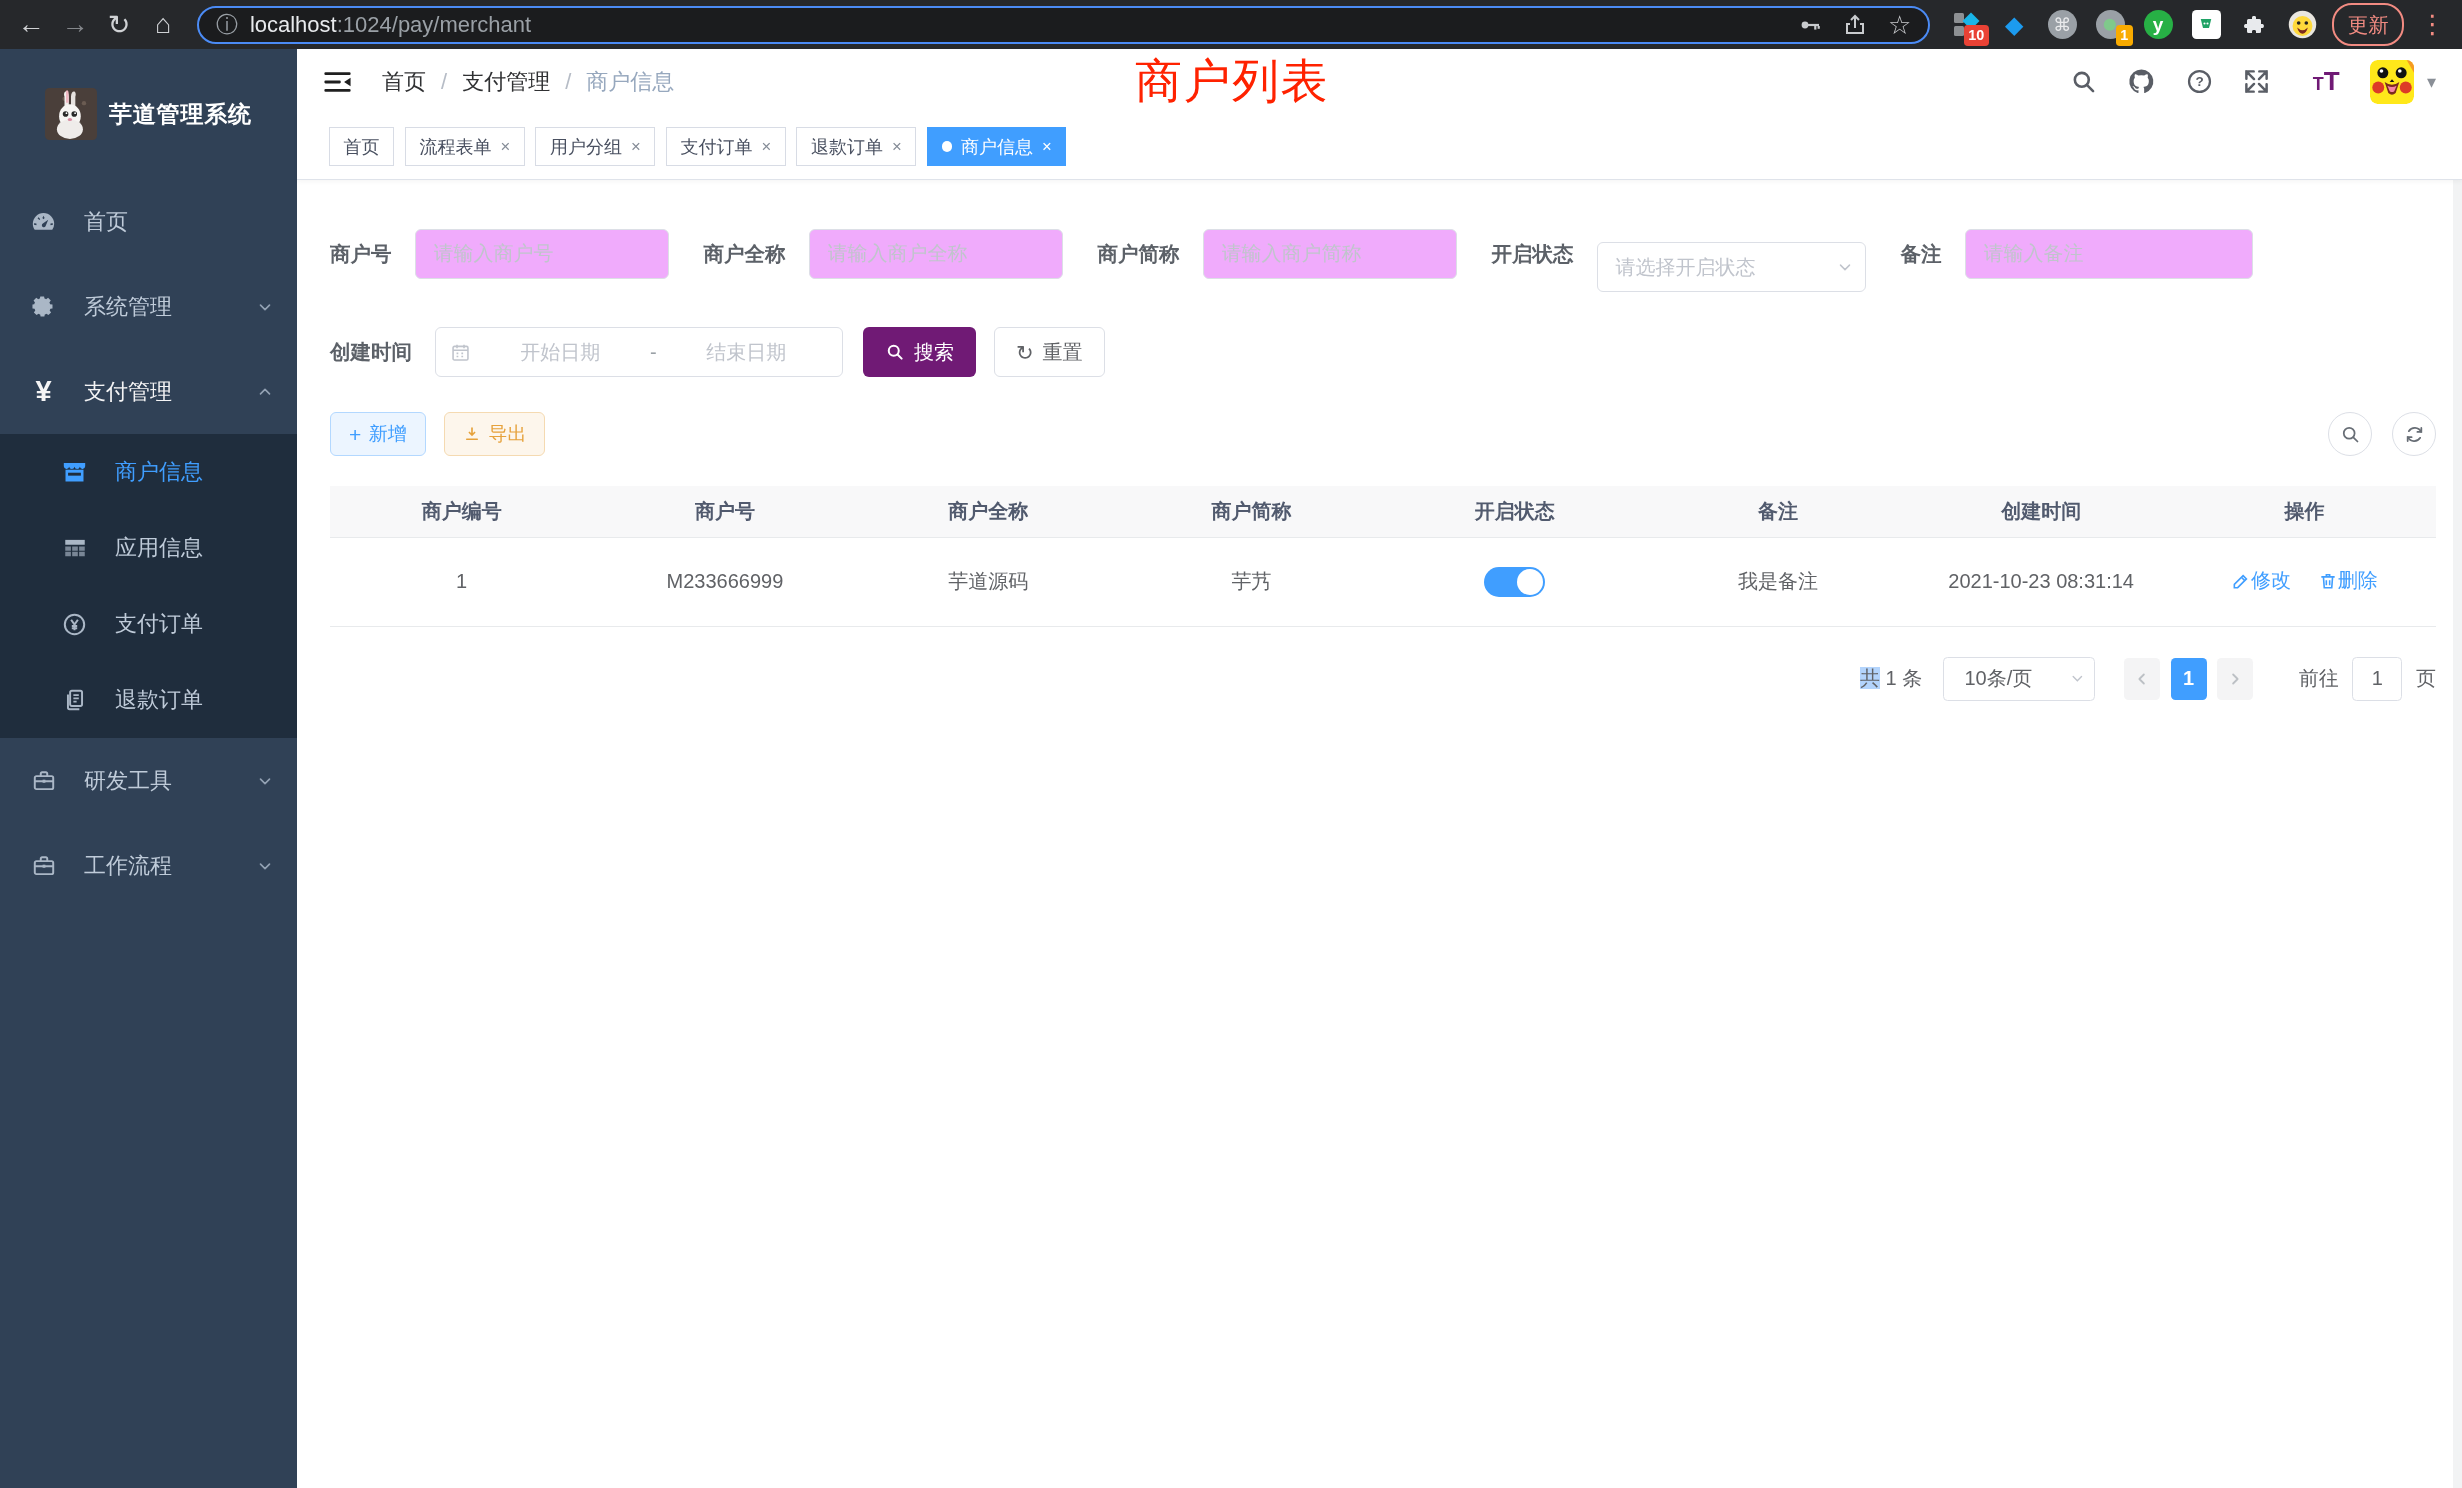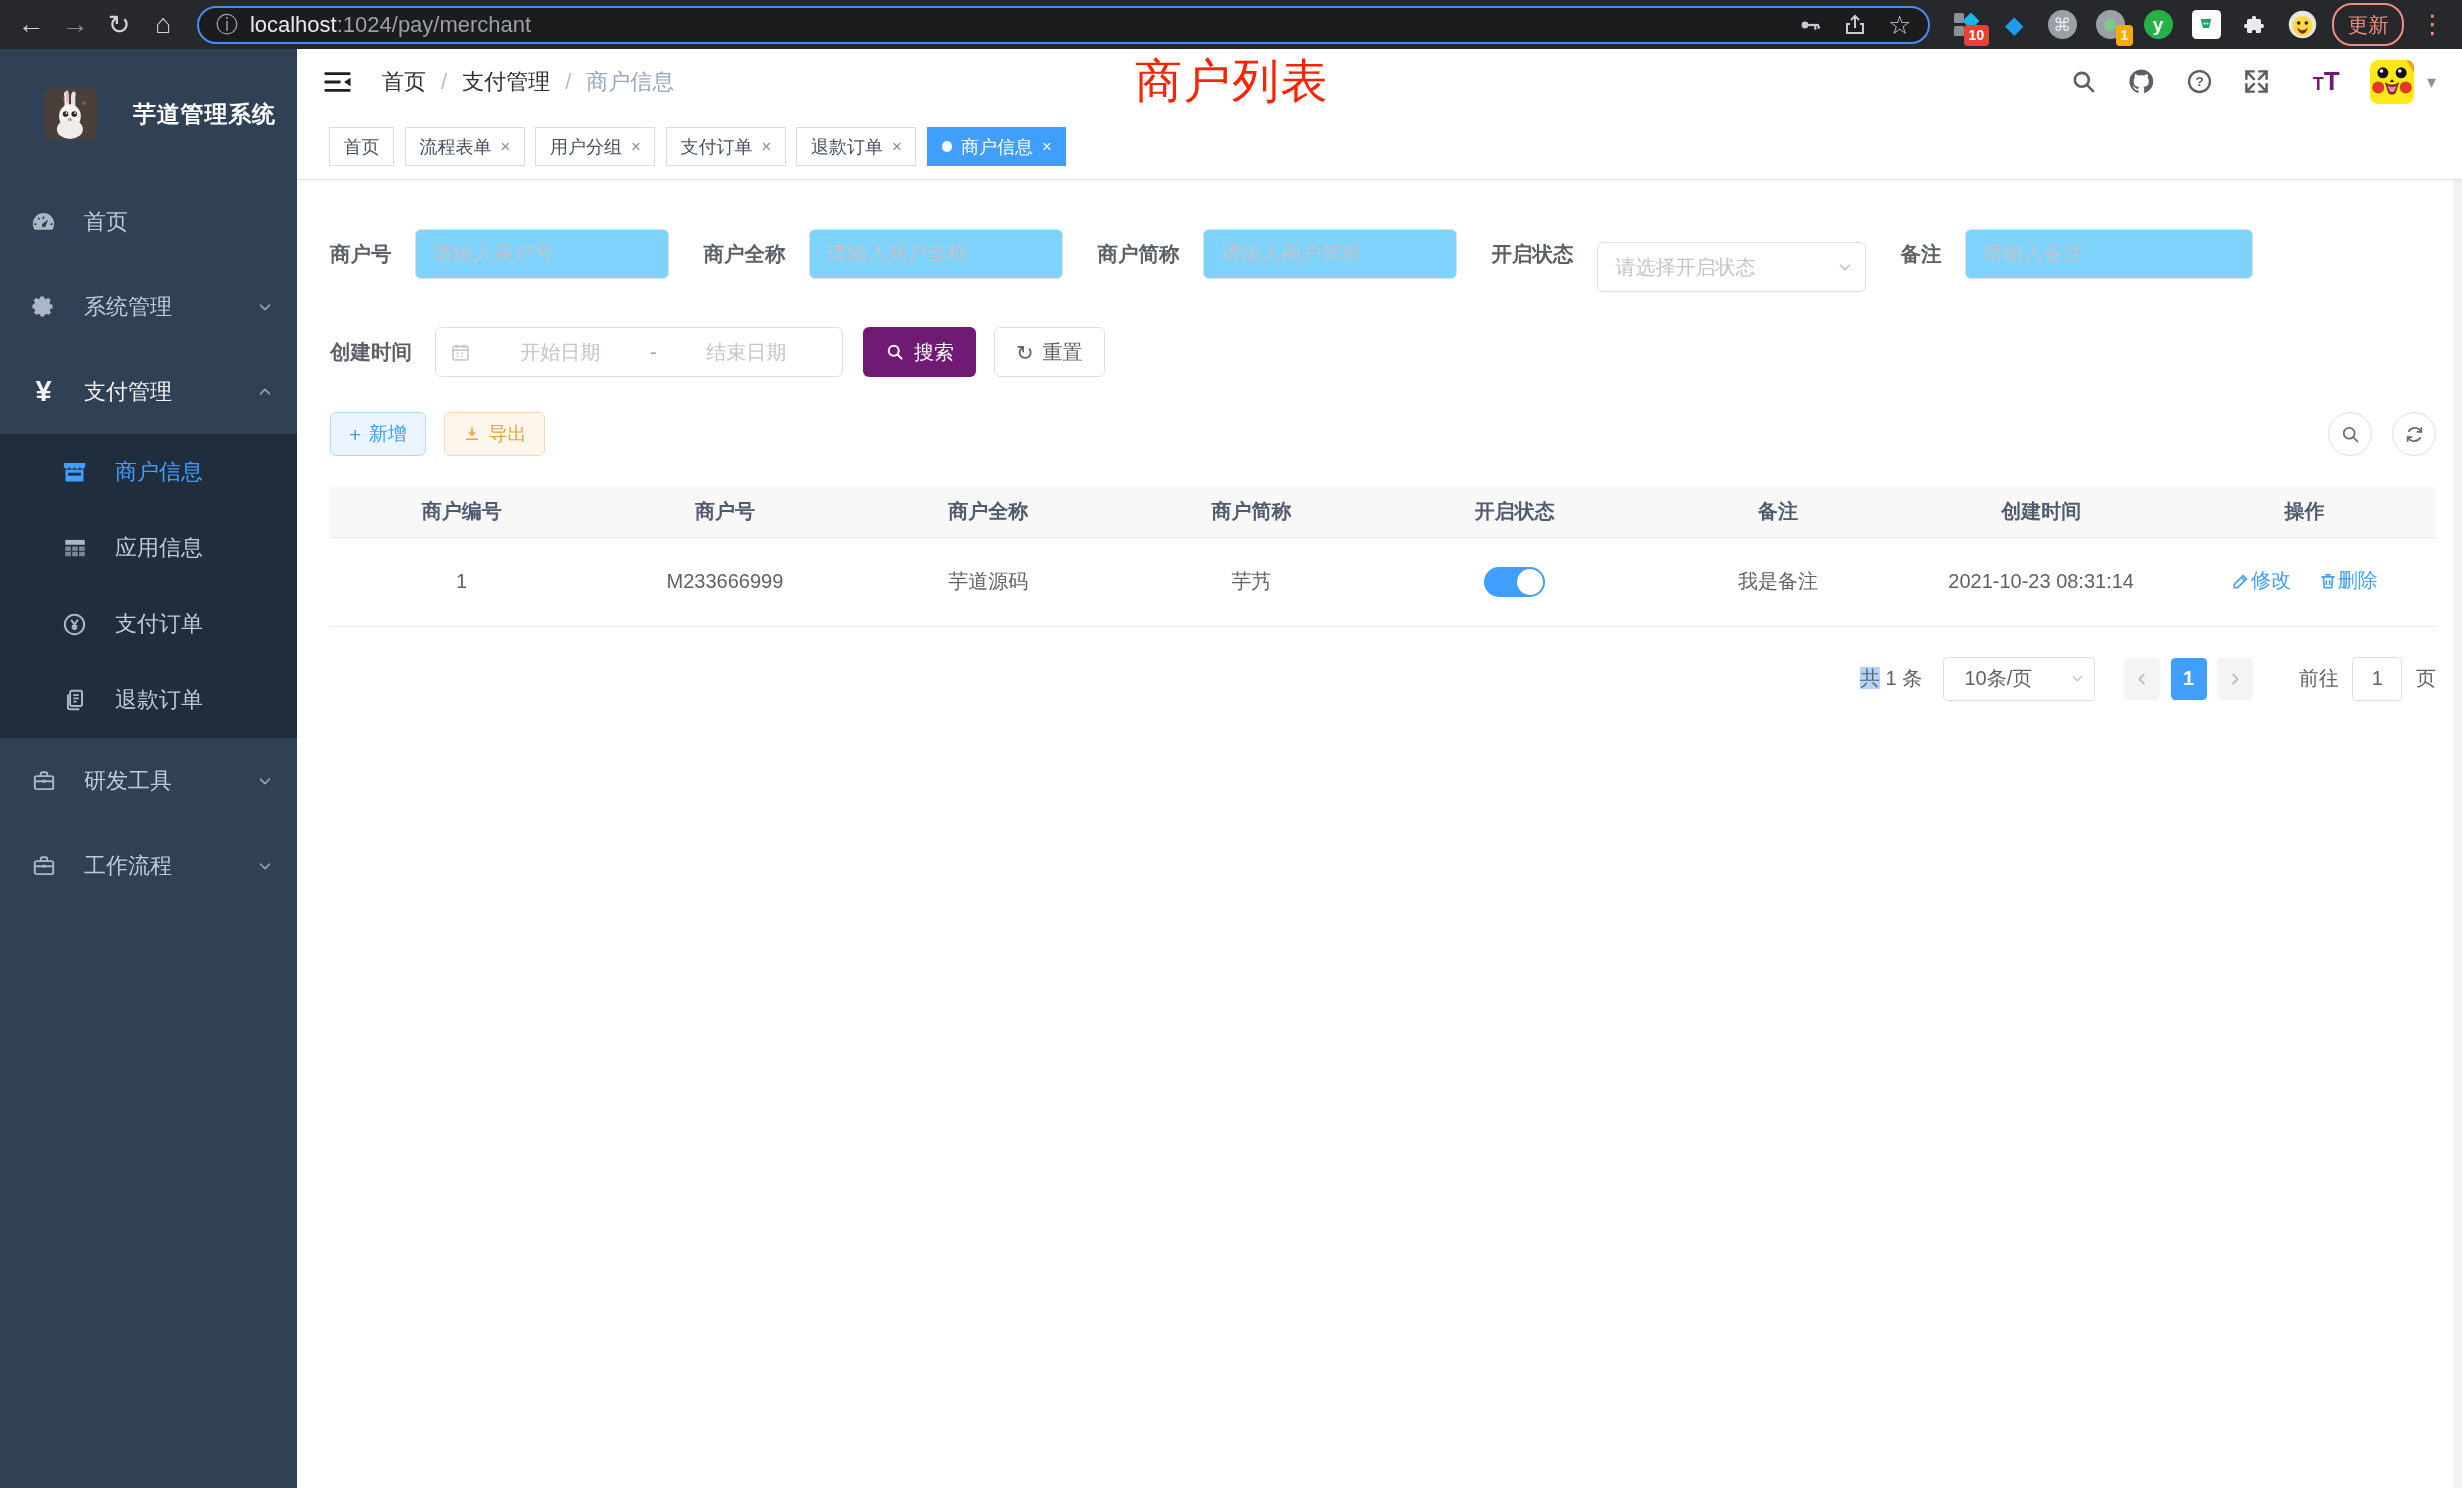--- a/index.html
+++ b/index.html
@@ -29,21 +29,21 @@
   .grid-ext { position:relative; width:27px; height:27px; }
   .grid-ext i { position:absolute; left:1.5px; width:10px; height:10px; background:#8d9093; border-radius:1.5px; }
   .grid-ext i.t { top:2.3px; } .grid-ext i.b { top:15px; }
   .grid-ext s { position:absolute; right:2.3px; top:3.8px; width:12px; height:12px; background:#19b5e8; transform:rotate(45deg); }
   .update-pill { border:2.3px solid #f28b82; color:#f28b82; border-radius:20px; font-size:20.5px; padding:5.3px 13.6px; margin:0 6px 0 4.5px; white-space:nowrap; }
   .dots { color:#f28b82; font-size:26px; padding:0 6px; }
 
   
   .app { display:flex; height:1440px; }
   .sidebar { width:297px; flex:0 0 297px; background:#304156; overflow:hidden; }
-  .logo-row { height:130px; display:flex; align-items:center; padding-left:45px; gap:36px; }
+  .logo-row { height:130px; display:flex; align-items:center; padding-left:45px; gap:12px; }
   .logo-img { width:52px; height:52px; border-radius:4.5px; overflow:hidden; flex:0 0 52px; }
   .logo-title { color:#fff; font-size:23px; font-weight:700; letter-spacing:0.8px; }
   .menu-item { position:relative; height:85px; display:flex; align-items:center; padding-left:27px; gap:24px; color:#bfcbd9; font-size:22px; cursor:pointer; }
   .menu-item .mi { width:33px; display:flex; justify-content:center; color:#aab7c6; }
   .menu-item.parent-active { color:#f4f4f5; }
   .menu-item .chev { position:absolute; right:23px; top:50%; transform:translateY(-50%); color:#93a1b3; }
   .submenu { background:#1f2d3d; }
   .submenu .menu-item { height:76px; padding-left:58px; }
   .submenu .menu-item.active { color:#409eff; }
   .submenu .menu-item.active .mi { color:#409eff; }
@@ -69,21 +69,21 @@
   .tag .x { font-size:16.7px; color:#858c97; }
   .tag.active { background:#409eff; border-color:#409eff; color:#fff; }
   .tag.active::before { content:""; width:10.6px; height:10.6px; border-radius:50%; background:#fff; }
   .tag.active .x { color:#fff; }
 
   
   .content { flex:1; padding:35px 26px 0 33px; overflow:hidden; }
   .filter-row { display:flex; align-items:center; margin-bottom:35px; }
   .fgroup { display:flex; align-items:center; margin-right:35px; }
   .flabel { font-size:20.5px; font-weight:600; color:#5c6168; margin-right:23px; white-space:nowrap; }
-  .finput { height:50px; border:1.5px solid #dcdfe6; border-radius:6px; font-size:20px; color:#606266; padding:0 18px; background:#7dd3fc; outline:none; font-family:inherit; }
+  .finput { height:50px; border:1.5px solid #dcdfe6; border-radius:6px; font-size:20px; color:#606266; padding:0 18px; background:#f0abfc; outline:none; font-family:inherit; }
   .finput::placeholder { color:#c0c4cc; }
   .w335 { width:254px; } .w355 { width:269px; } .w380 { width:288px; }
   .fselect { position:relative;margin-top:27px; }
   .fselect .chevd { position:absolute; right:12px; top:50%; transform:translateY(-50%); color:#c0c4cc; }
   .sel-ph { display:flex; align-items:center; color:#c0c4cc; font-size:20px; padding:0 42px 0 18px; height:50px; border:1.5px solid #dcdfe6; border-radius:6px; cursor:pointer; }
   .daterange { width:408px; height:50px; border:1.5px solid #dcdfe6; border-radius:6px; display:flex; align-items:center; padding:0 13.6px; color:#c0c4cc; font-size:20px; gap:7.6px; }
   .daterange .ph { flex:1; text-align:center; }
   .btn { height:50px; border-radius:6px; font-size:20px; display:inline-flex; align-items:center; justify-content:center; gap:9px; padding:0 21px; cursor:pointer; border:1.5px solid transparent; font-family:inherit; }
   .btn-primary { background:#701a75; color:#fff; }
   .btn-plain { background:#fff; border-color:#dcdfe6; color:#606266; }

